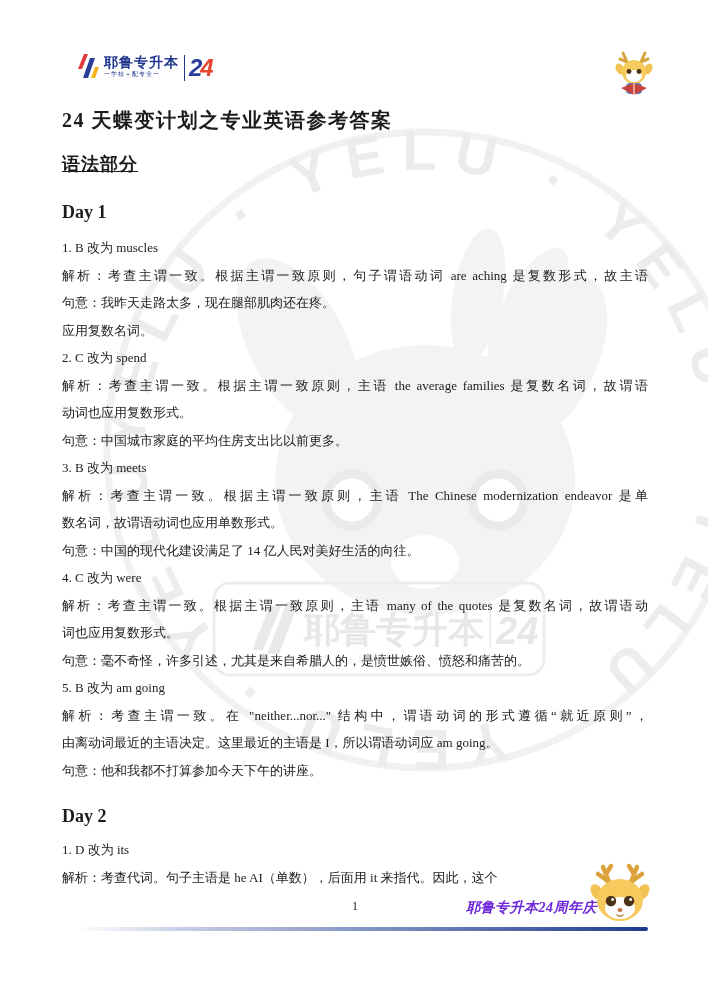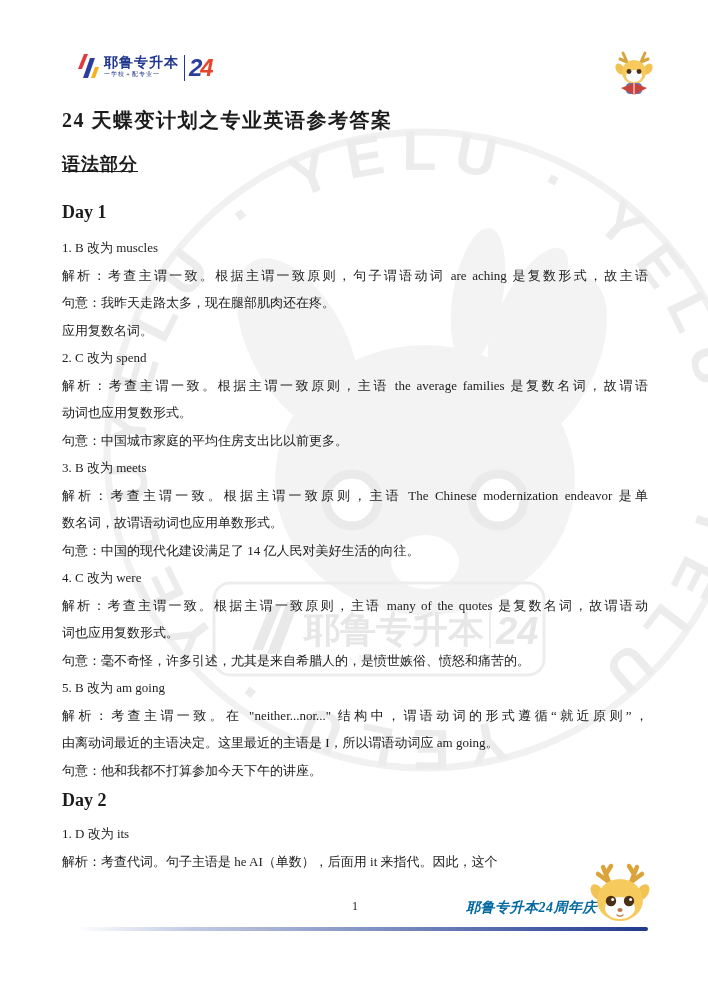--- a/index.html
+++ b/index.html
@@ -20,30 +20,30 @@
   .logo-div{width:1px;height:26px;background:#22398f;margin:1px 4px 0 5px;}
   .mark24{font-family:"Liberation Sans","DejaVu Sans",sans-serif;font-weight:bold;
           font-style:italic;font-size:24px;line-height:28px;}
   .mark24 .m2{color:#2c3e99;} .mark24 .m4{color:#e8452f;margin-left:-2px;}
   .mascot-top{position:absolute;right:52px;top:50px;z-index:2;}
   
   .content{position:absolute;left:62px;width:586px;top:105px;z-index:1;}
   .title{font-size:20px;font-weight:bold;text-align:left;line-height:30px;letter-spacing:1.5px;}
   .subtitle{font-size:18px;font-weight:bold;text-align:left;line-height:30px;margin-top:14px;letter-spacing:1px;text-decoration:underline;}
   .day{font-size:18px;font-weight:bold;text-align:left;line-height:32px;margin-top:17px;}
-  .day2{margin-top:0;}
+  .day2{margin-top:16px;}
   .body{margin-top:6px;font-size:13px;}
   .body2{margin-top:4px;}
   .line{height:27.5px;line-height:27.5px;white-space:nowrap;overflow:hidden;}
   .jline{height:27.5px;line-height:27.5px;text-align:justify;text-align-last:justify;overflow:hidden;}
   
   .pagenum{position:absolute;left:340px;top:899px;width:30px;text-align:center;
            font-size:12px;z-index:2;}
   .slogan{position:absolute;right:111px;top:899px;font-size:14px;font-weight:bold;
-          font-style:italic;color:#0369a1;z-index:2;letter-spacing:0.5px;}
+          font-style:italic;color:#6d28d9;z-index:2;letter-spacing:0.5px;}
   .mascot-bottom{position:absolute;right:56px;top:862px;z-index:2;}
   .footer-line{position:absolute;left:76px;top:927px;width:572px;height:4px;z-index:1;
      border-radius:2px;
      background:linear-gradient(90deg,rgba(214,220,238,0) 0%,#c3cbe3 20%,#7c8cc0 55%,#1f3b8e 100%);}
 </style>
 </head>
 <body>
 
 <svg class="wm" width="708" height="999" viewBox="0 0 708 999" aria-hidden="true">
   <defs>

